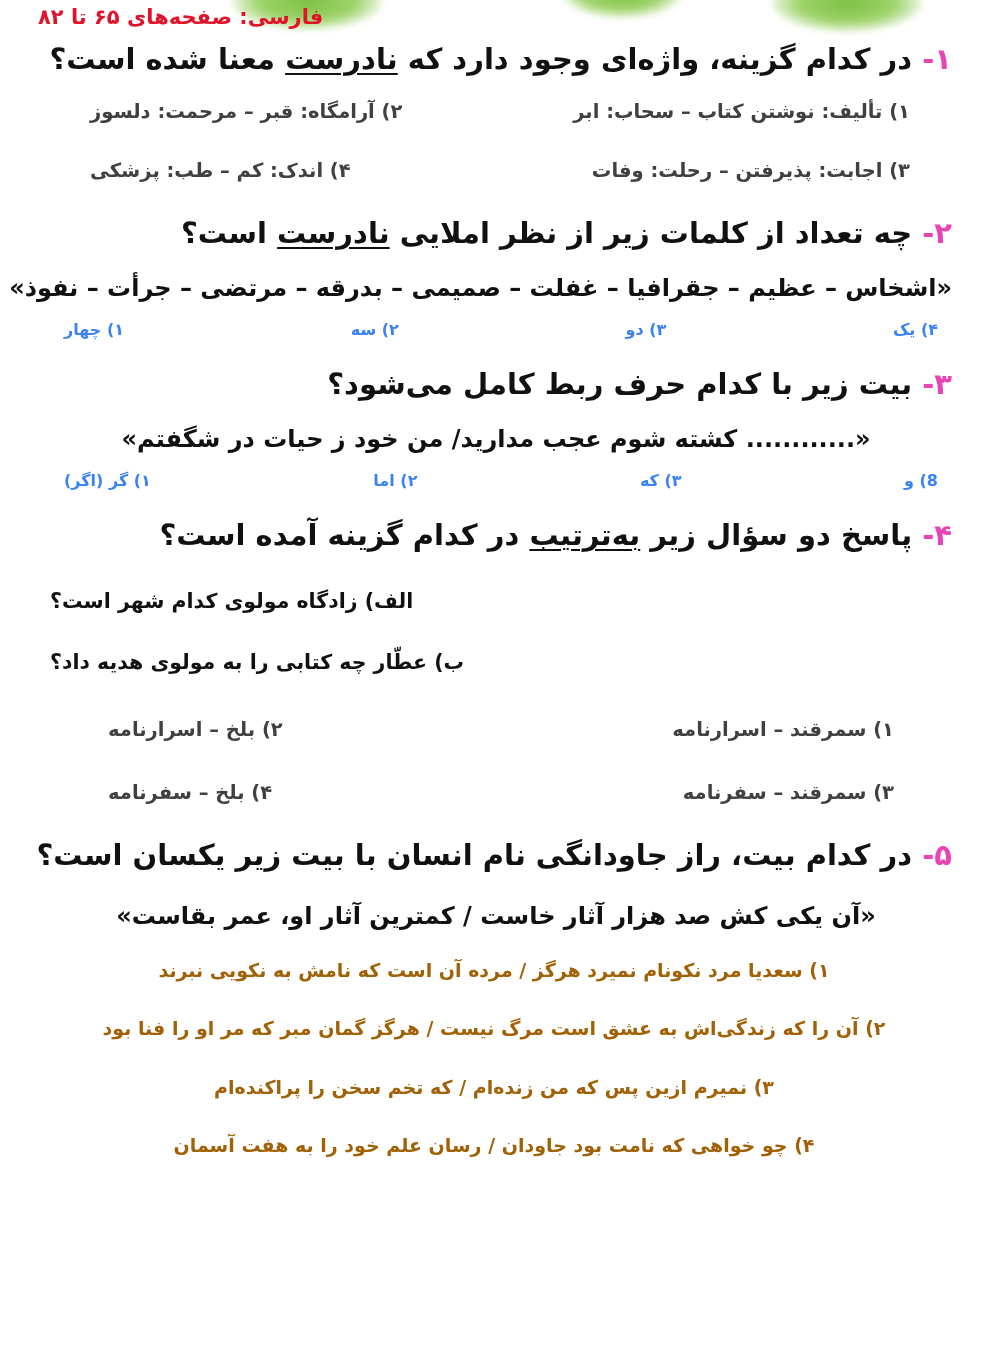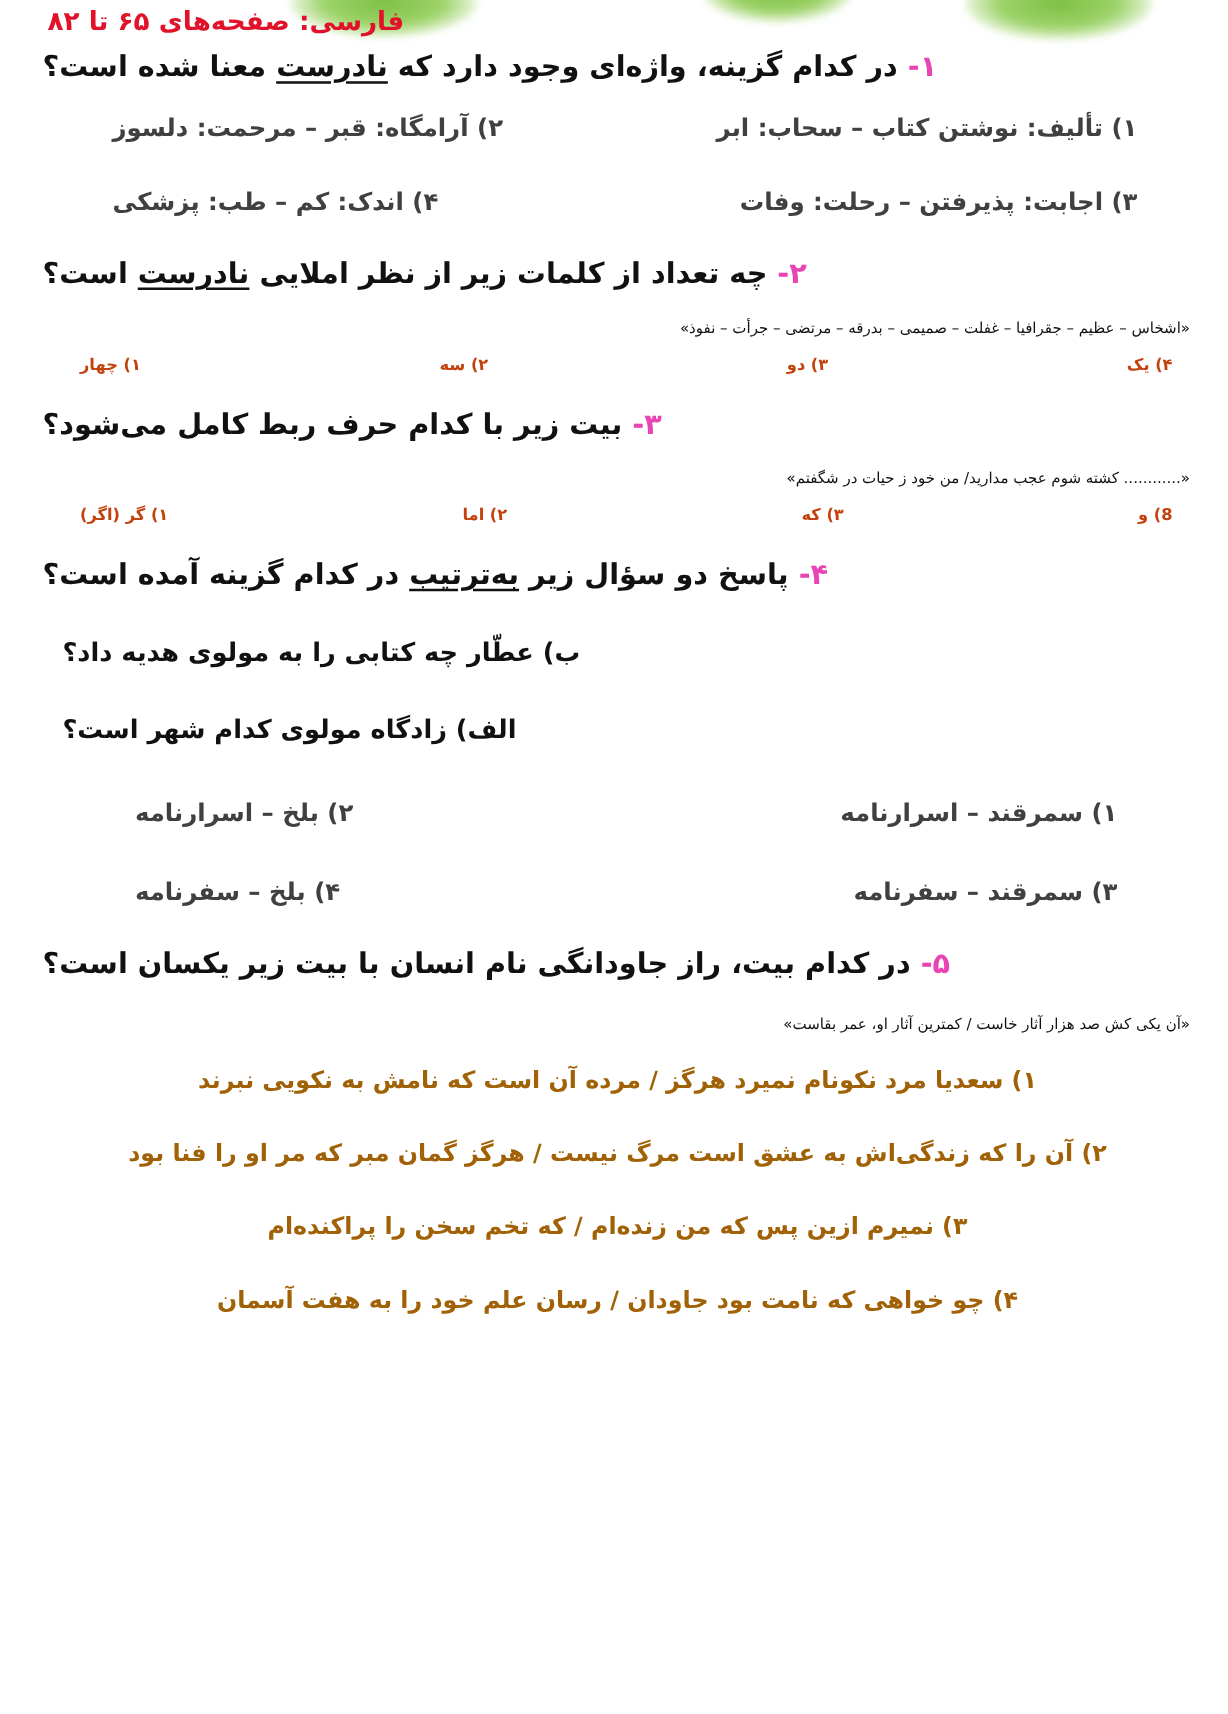--- a/index.html
+++ b/index.html
@@ -50,39 +50,39 @@
     font-size: 21px;
     line-height: 34px;
     letter-spacing: 0px;
     display: inline-block;
     direction: rtl;
   }
 
   .q-block { margin-top: 4px; }
 
   .q-stem {
-    font-size: 23px;
+    font-size: 29px;
     font-weight: bold;
     color: #111111;
-    text-align: left;
+    text-align: right;
     padding-left: 4px;
     line-height: 1.45;
     white-space: nowrap;
   }
   .q-num {
     color: #e844b4;
     font-weight: bold;
   }
   .u { text-decoration: underline; text-underline-offset: 4px; text-decoration-thickness: 2px; }
 
   .verse {
-    font-size: 12px;
-    font-weight: normal;
+    font-size: 24px;
+    font-weight: bold;
     color: #111111;
-    text-align: right;
+    text-align: center;
     padding-left: 10px;
     line-height: 1.5;
     white-space: nowrap;
     margin-top: 16px;
   }
 
   .sub-q {
     font-size: 20.5px;
     font-weight: bold;
     color: #111111;
@@ -96,23 +96,23 @@
   
   .opts-row {
     display: flex;
     flex-direction: row;
     justify-content: space-between;
     align-items: baseline;
     margin-top: 14px;
     padding: 0 14px 0 34px;
   }
   .opts-row .opt {
-    font-size: 13px;
-    font-weight: bold;
-    color: #c2410c;
+    font-size: 16px;
+    font-weight: bold;
+    color: #3b82f6;
     white-space: nowrap;
   }
 
   
   .opts-grid {
     display: grid;
     grid-template-columns: 1fr 1fr;
     row-gap: 36px;
     margin-top: 20px;
     padding: 0 42px 0 60px;
@@ -197,22 +197,22 @@
       <div class="opt">۱) گر (اگر)</div>
     </div>
   </div>
 
   <div class="sp-20"></div>
 
   <div class="q-block">
     <div class="q-stem">
       <span class="q-num">۴-</span><span> پاسخ دو سؤال زیر </span><span class="u">به‌ترتیب</span><span> در کدام گزینه آمده است؟</span>
     </div>
+    <div class="sub-q">الف) زادگاه مولوی کدام شهر است؟</div>
     <div class="sub-q">ب) عطّار چه کتابی را به مولوی هدیه داد؟</div>
-    <div class="sub-q">الف) زادگاه مولوی کدام شهر است؟</div>
     <div class="opts-grid" style="row-gap:40px; margin-top:40px; padding:0 58px 0 78px;">
       <div class="opt">۱) سمرقند – اسرارنامه</div>
       <div class="opt col-left">۲) بلخ – اسرارنامه</div>
       <div class="opt">۳) سمرقند – سفرنامه</div>
       <div class="opt col-left">۴) بلخ – سفرنامه</div>
     </div>
   </div>
 
   <div class="sp-26"></div>
 

